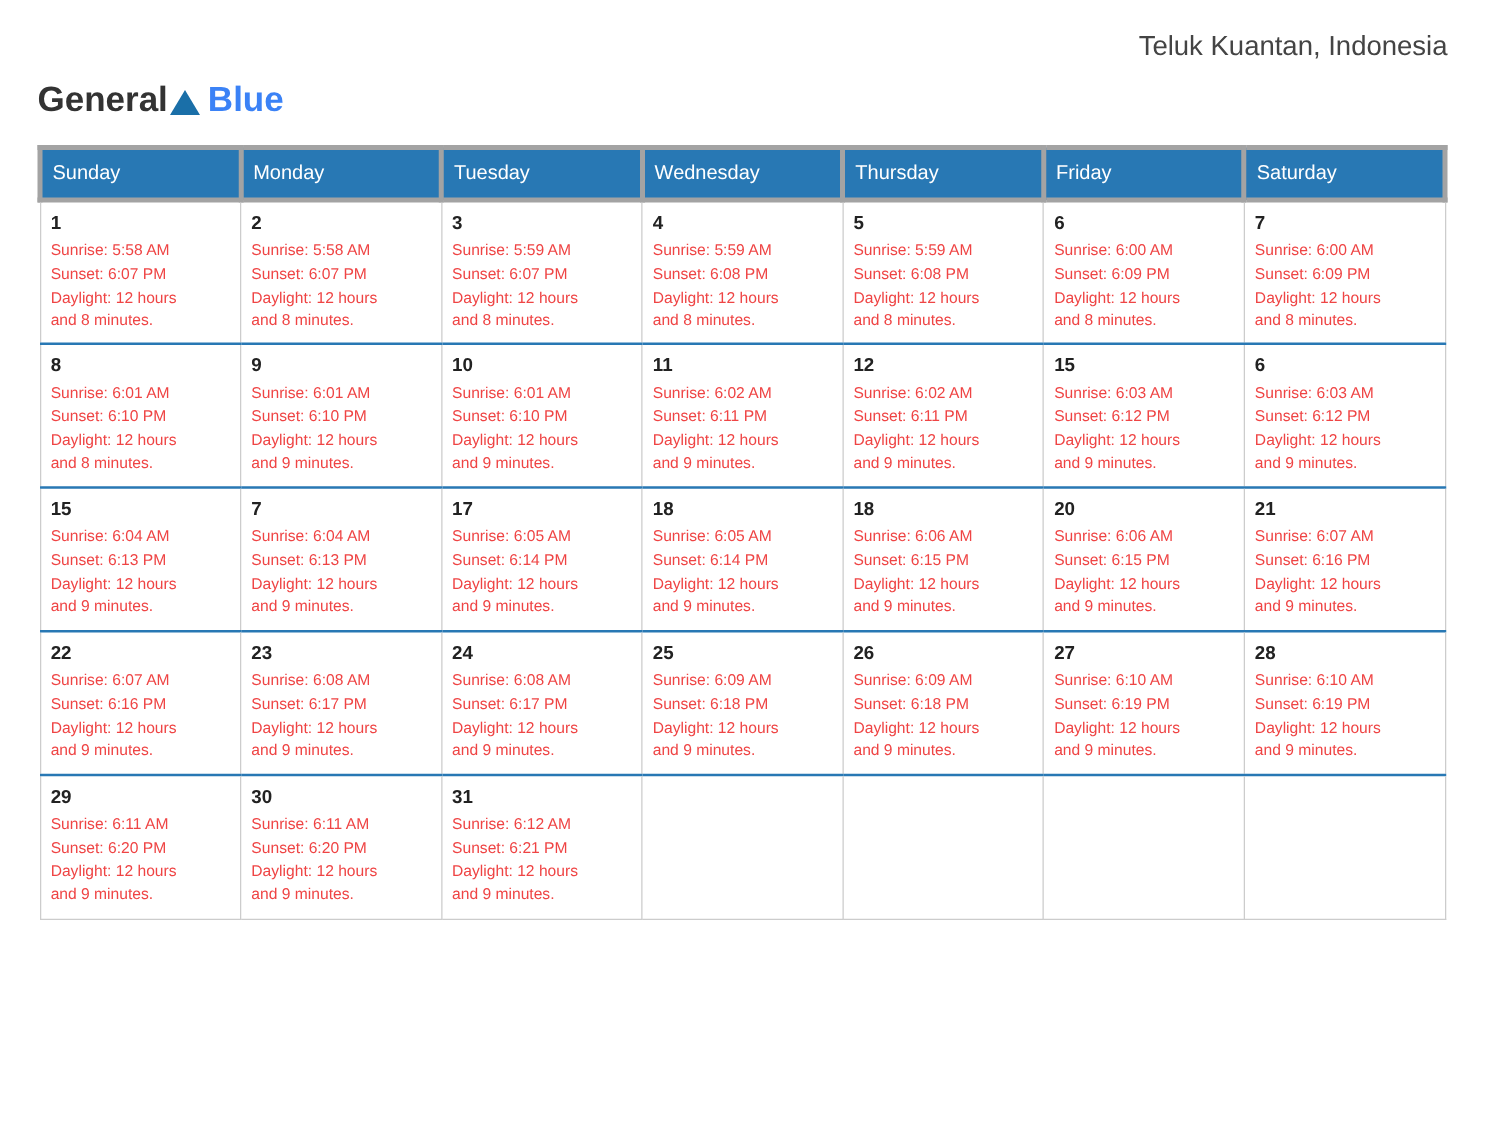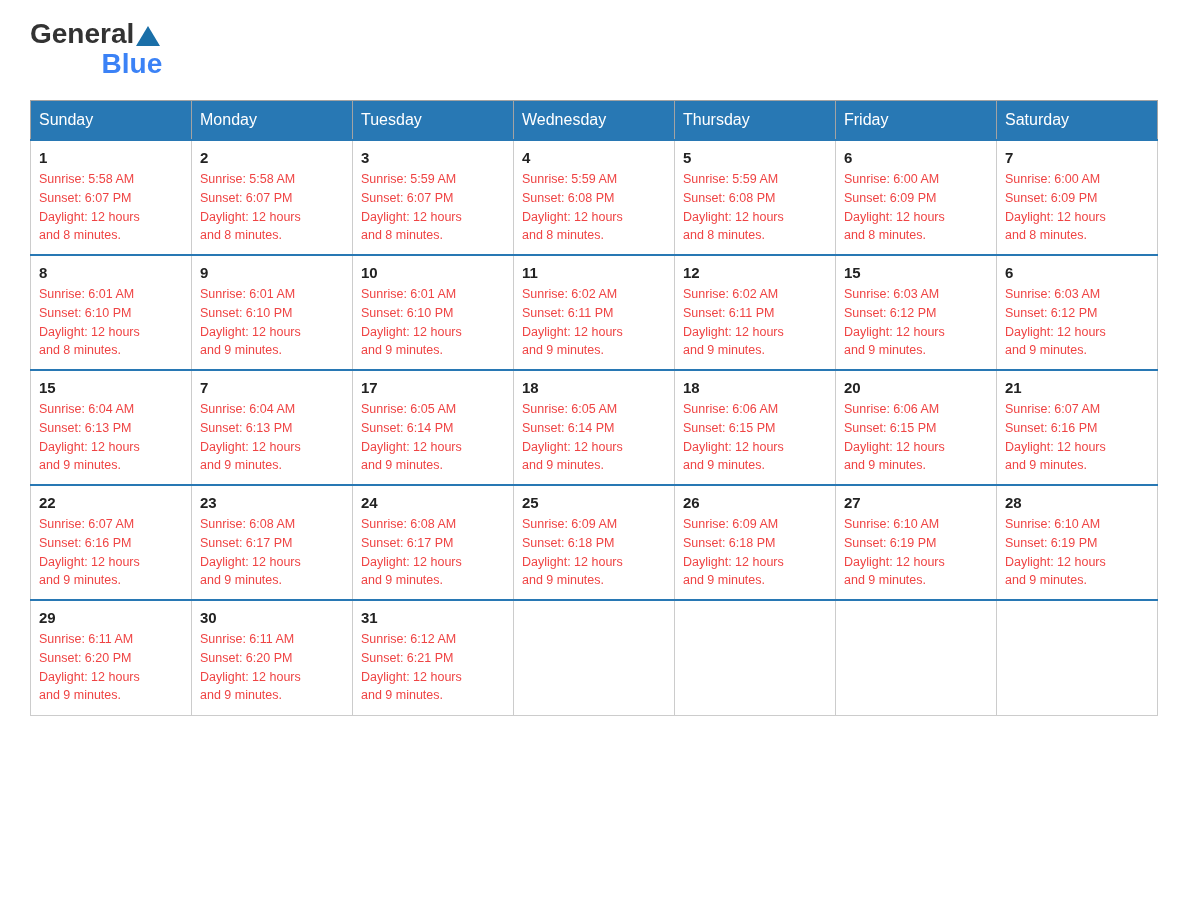--- a/index.html
+++ b/index.html
@@ -12,22 +12,22 @@
       padding: 20px 30px;
     }
     .header-area {
       display: flex;
       justify-content: space-between;
       align-items: flex-start;
       margin-bottom: 20px;
     }
     .logo {
       display: flex;
-      flex-direction: column;
-      align-items: flex-end;
+      align-items: center;
+      margin-top: 44px;
     }
     .logo-text {
       display: flex;
       align-items: flex-end;
       font-size: 28px;
       font-weight: bold;
       color: #333;
       line-height: 1;
     }
     .logo-general { color: #333; }
@@ -60,21 +60,21 @@
       border-collapse: collapse;
       table-layout: fixed;
     }
     .calendar-table thead tr th {
       background-color: #2878b4;
       color: #fff;
       padding: 10px 8px;
       text-align: left;
       font-size: 16px;
       font-weight: normal;
-      border: 1px solid #a3a3a3;
+      border: 4px solid #a3a3a3;
       margin-top: 38px;
     }
     .calendar-table tbody tr td {
       vertical-align: top;
       padding: 8px;
       border: 1px solid #ccc;
       font-size: 13px;
       min-height: 100px;
       height: 115px;
     }
@@ -107,20 +107,21 @@
   <div class="logo">
     <div class="logo-text">
       <span class="logo-general">General</span>
       <span class="logo-triangle"></span>
     </div>
     <div style="margin-left:4px;">
       <span class="logo-blue" style="font-size:28px;font-weight:bold;color:#3b82f6;">Blue</span>
     </div>
   </div>
   <div class="title-area">
+    <div class="location-title">Teluk Kuantan, Indonesia</div>
   </div>
 </div>
 
 <table class="calendar-table">
   <thead>
     <tr>
     <th>Sunday</th>
         <th>Monday</th>
         <th>Tuesday</th>
         <th>Wednesday</th>

